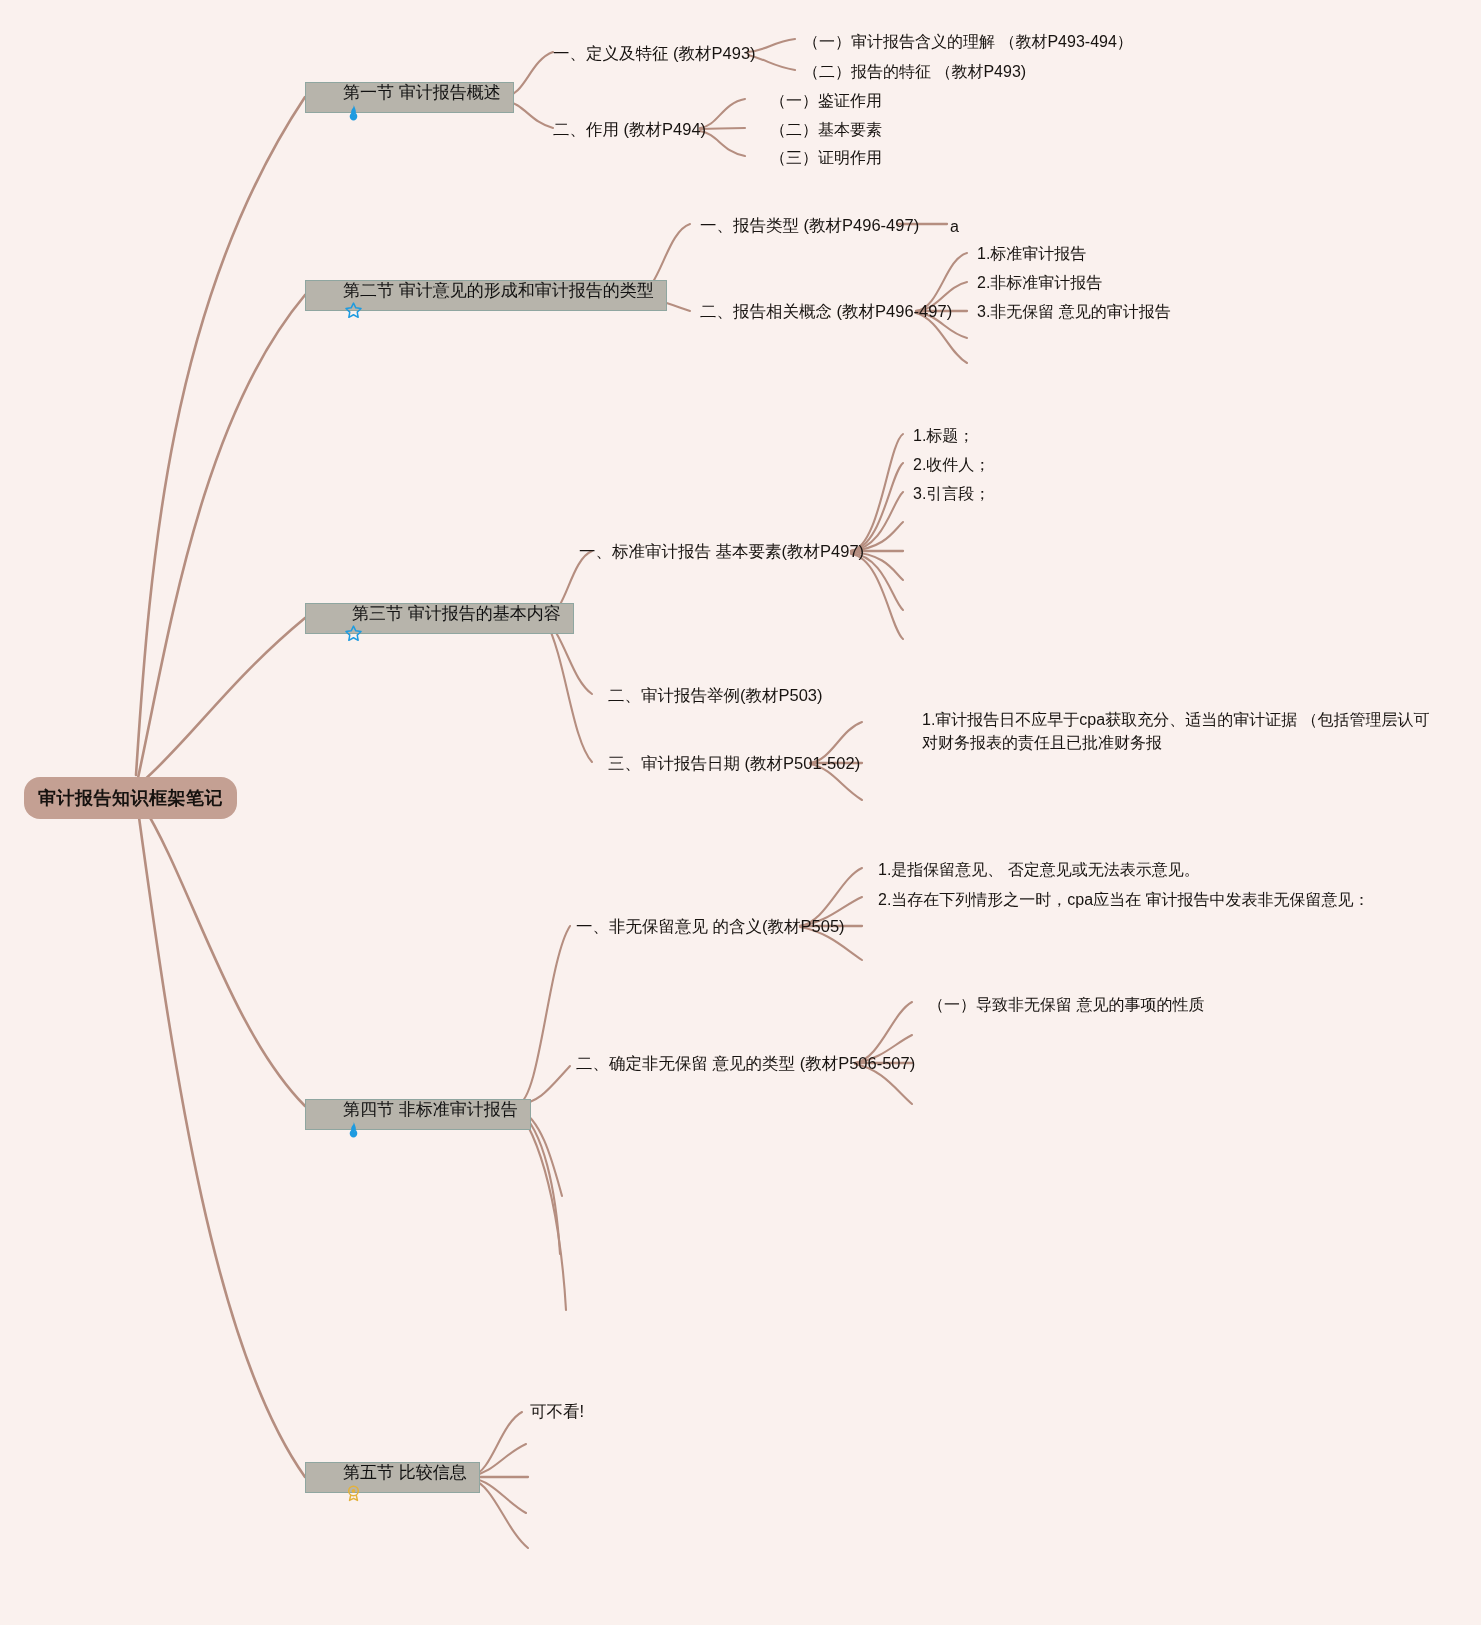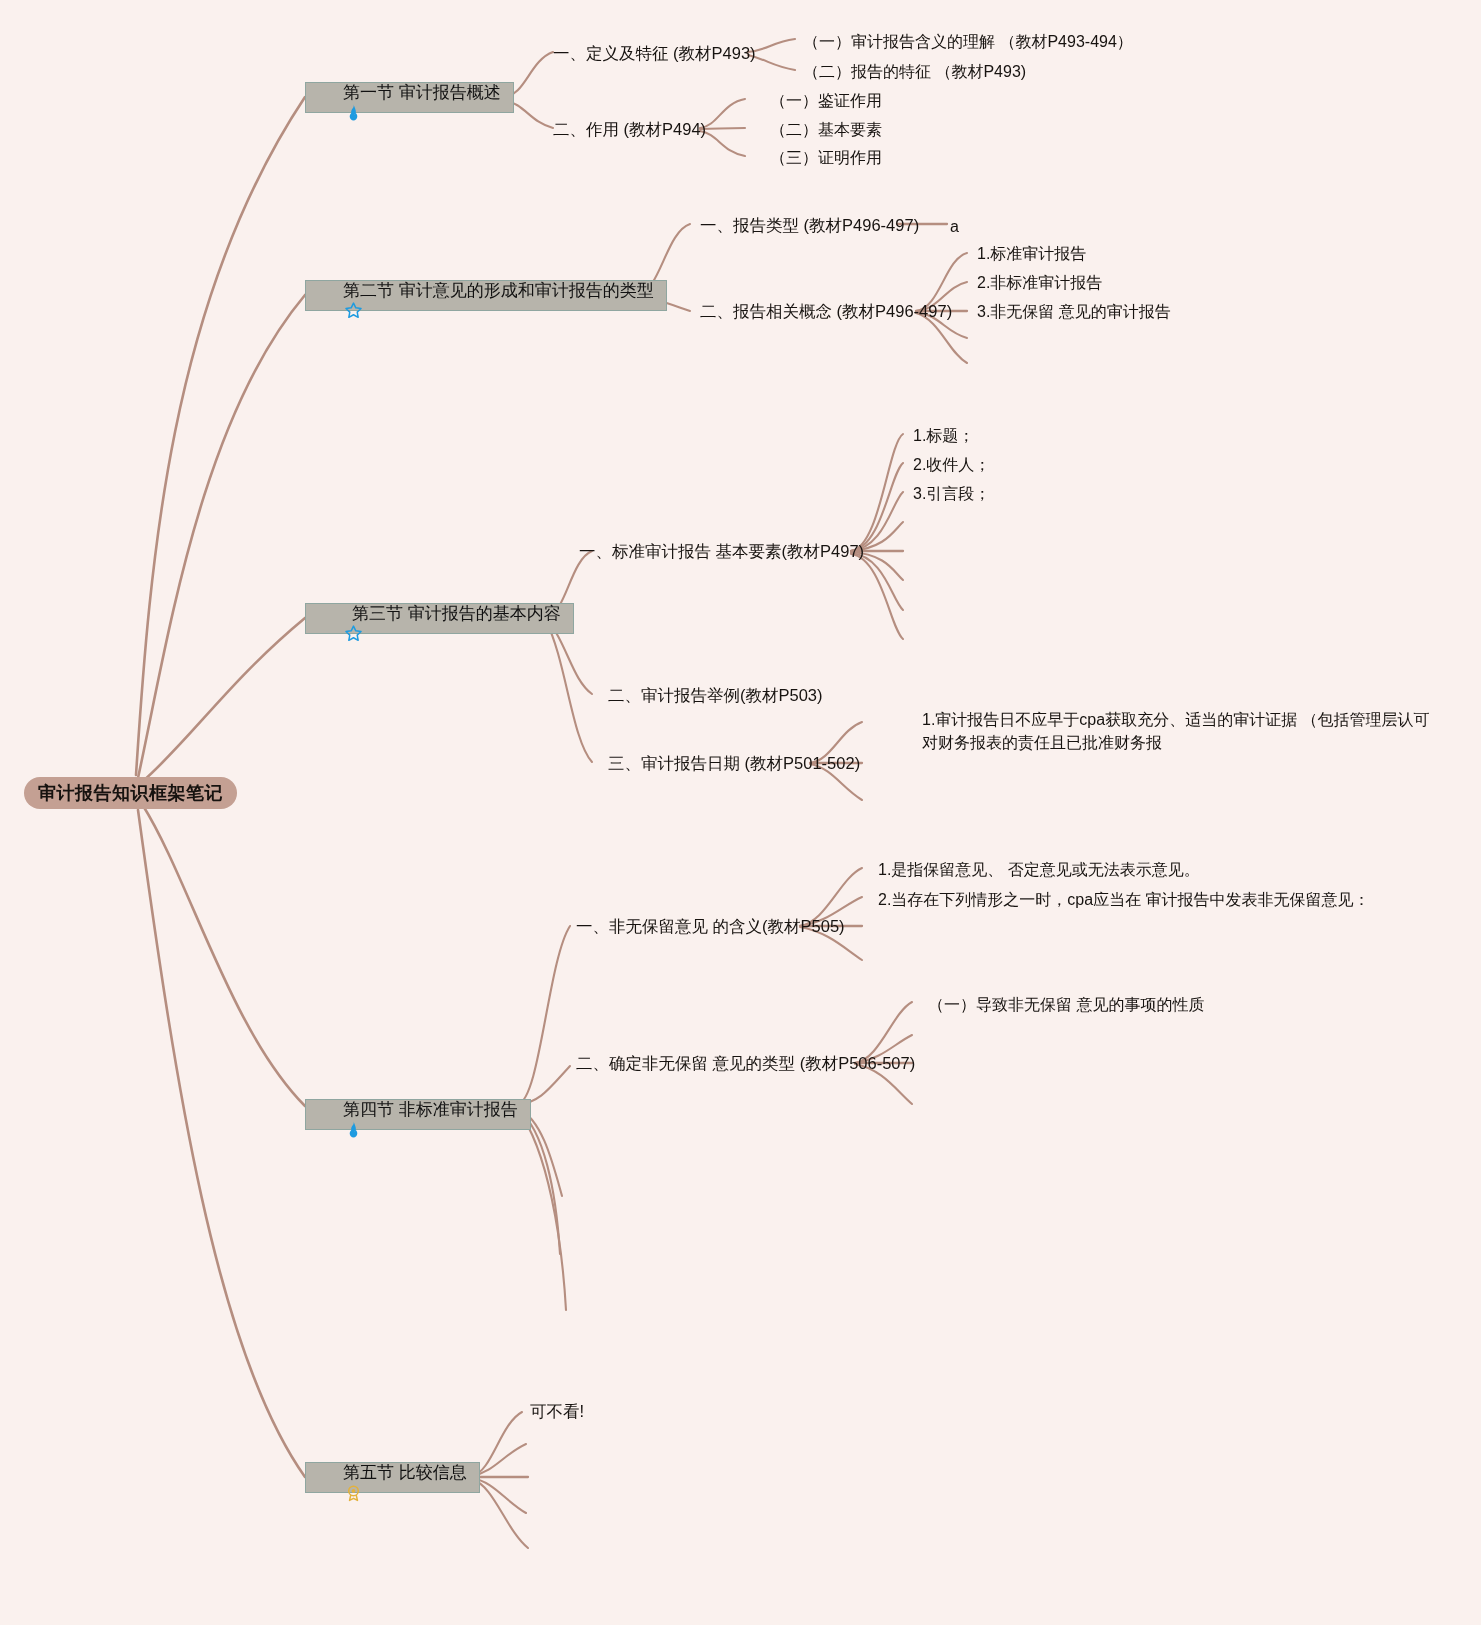--- a/index.html
+++ b/index.html
@@ -23,21 +23,21 @@
   
   .root-node {
     display: flex; align-items: center; justify-content: center;
     background: #C4A093;
     border-radius: 16px;
     color: #16120F;
     font-weight: bold;
     font-size: 18px;
     letter-spacing: 0.5px;
     padding: 8px 14px;
-    height: 32px;
+    height: 42px;
     box-shadow: 0 0 0 0 rgba(0,0,0,0);
   }
 
   
   .section-node {
     display: flex; align-items: center;
     background: #B7B4AB;
     border: 1px solid #8FA6A0;
     color: #111;
     font-size: 17px;

